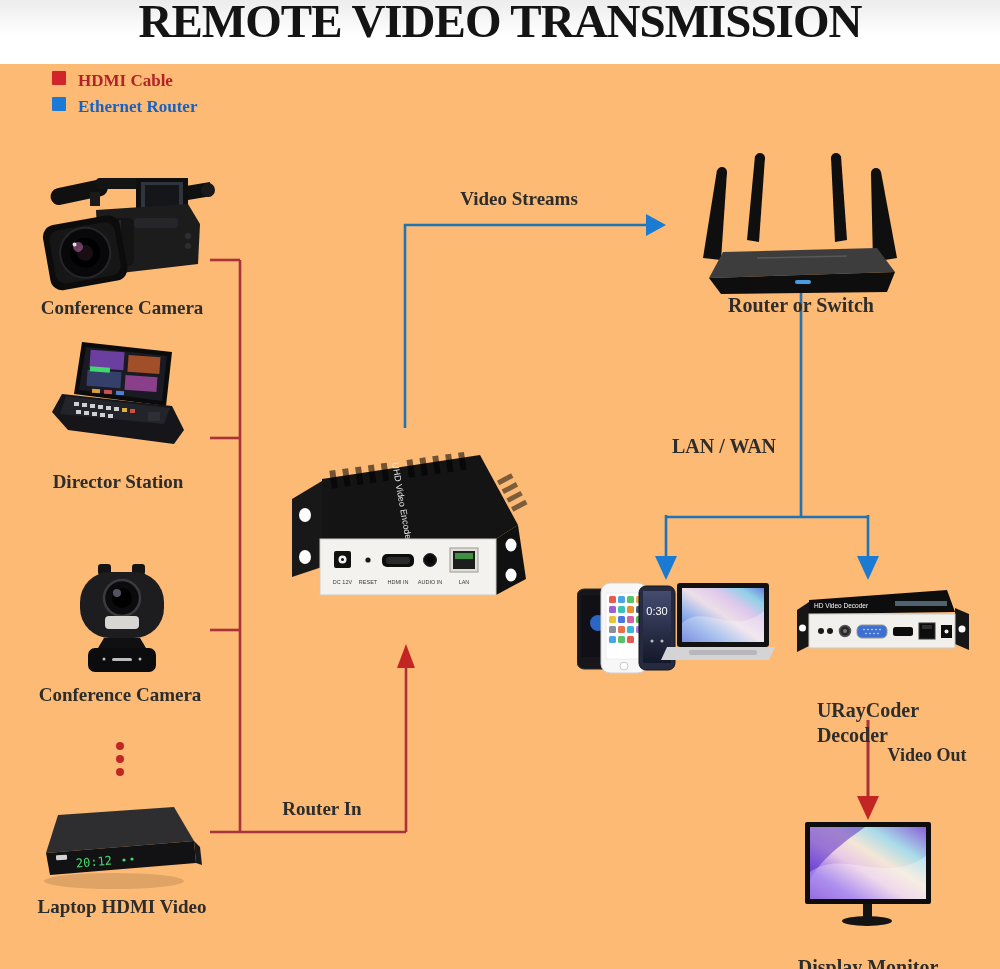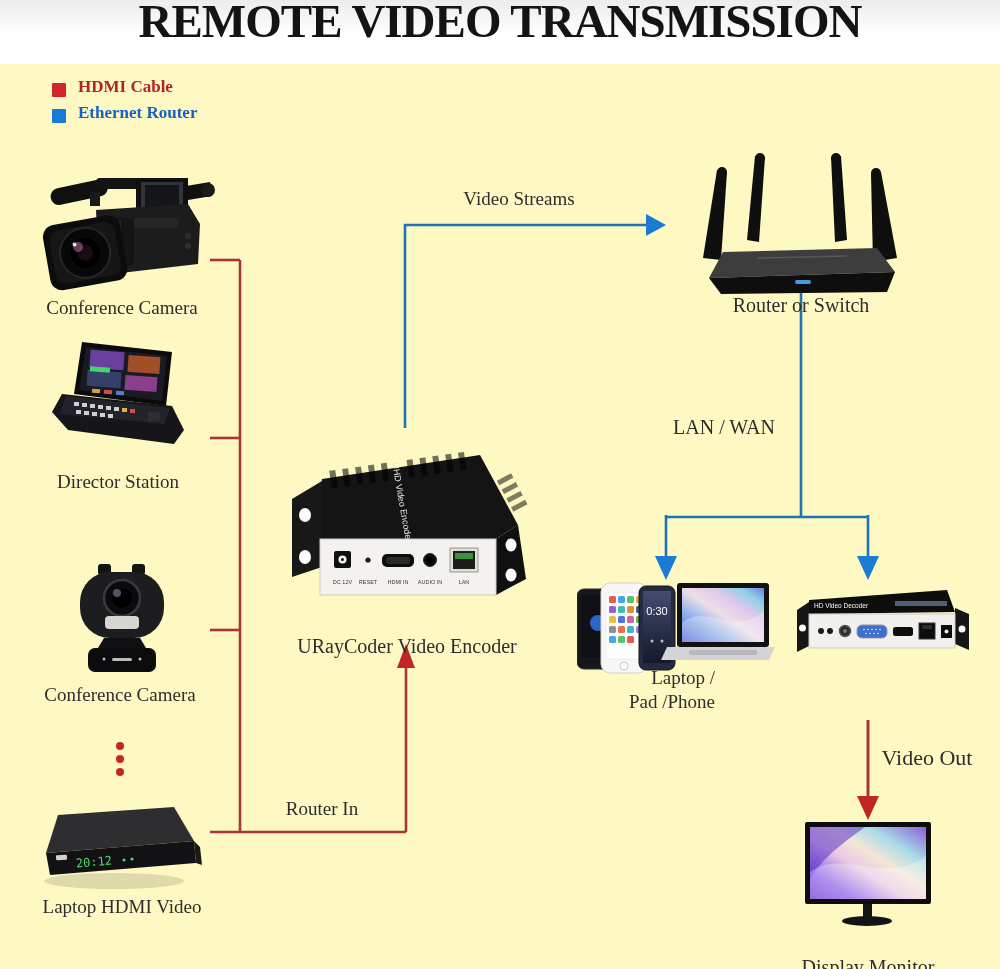--- a/index.html
+++ b/index.html
@@ -1,31 +1,31 @@
 <!DOCTYPE html>
 <html><head>
 <meta charset="utf-8">
 <style>
   html,body{margin:0;padding:0;background:#fff;}
-  #canvas{position:relative;width:1000px;height:969px;background:#fef9c3;overflow:hidden;
+  #canvas{position:relative;width:1000px;height:969px;background:#fdba74;overflow:hidden;
           font-family:"Liberation Serif",serif;}
   .bg-top{position:absolute;left:0;top:0;width:100%;height:64px;
           background:linear-gradient(180deg,#ececec 0%,#ffffff 55%);}
   .title{position:absolute;left:0;top:-6px;width:100%;text-align:center;
          font-size:47px;font-weight:bold;color:#141414;letter-spacing:-1px;white-space:nowrap;}
   .legend{position:absolute;left:52px;top:71px;}
-  .legend-row{display:flex;align-items:flex-end;height:26px;}
+  .legend-row{display:flex;align-items:flex-start;height:26px;}
   .swatch{width:14px;height:14px;margin-right:12px;border-radius:1px;}
   .legend-text{font-size:17px;font-weight:bold;}
   .overlay{position:absolute;left:0;top:0;pointer-events:none;}
   .device{position:absolute;}
-  .lbl{position:absolute;transform:translateX(-50%);font-weight:normal;color:#2d2d2d;
-       font-size:19px;white-space:nowrap;text-align:right;line-height:1.25;}
+  .lbl{position:absolute;transform:translateX(-50%);font-weight:bold;color:#2d2d2d;
+       font-size:19px;white-space:nowrap;text-align:left;line-height:1.25;}
   .lbl-lg{font-size:20px;margin-top:32px;}
-  .lbl-sm{font-size:22px;}
+  .lbl-sm{font-size:18px;}
   .port-label{font-family:"Liberation Sans",sans-serif;}
 </style>
 </head>
 <body>
 
 <div id="canvas">
   <div class="bg-top"></div>
 
   <div class="title">REMOTE VIDEO TRANSMISSION</div>
 
@@ -216,40 +216,39 @@
       <rect x="165" y="108" width="18" height="6" fill="#3f8f3f"></rect>
     </g>
     <g class="port-label" font-size="5.5" fill="#3a3a3a" text-anchor="middle" font-family="Liberation Sans, sans-serif">
       <text x="52.5" y="139">DC 12V</text>
       <text x="78" y="139">RESET</text>
       <text x="108" y="139">HDMI IN</text>
       <text x="140" y="139">AUDIO IN</text>
       <text x="174" y="139">LAN</text>
     </g>
   </svg>
-  <div class="lbl lbl-lg" style="left:407px;top:602px">URayCoder Video Encoder</div>
 
   <svg class="device" style="left:697px;top:142px" width="206" height="152" viewBox="0 0 206 152">
     <g fill="#0f0f0f">
       <polygon points="6,116 20,28 30,30 24,118"></polygon>
         <circle cx="25" cy="30" r="5"></circle>
       <polygon points="50,98 58,14 68,15 62,100"></polygon>
         <circle cx="63" cy="16" r="5"></circle>
       <polygon points="138,100 134,15 144,14 150,98"></polygon>
         <circle cx="139" cy="16" r="5"></circle>
       <polygon points="176,120 174,32 184,30 200,116"></polygon>
         <circle cx="179" cy="31" r="5"></circle>
     </g>
     <polygon points="26,110 180,106 198,130 12,136" fill="#3d3d3d"></polygon>
     <line x1="60" y1="116" x2="150" y2="114" stroke="#585858" stroke-width="1.5"></line>
     <polygon points="12,136 198,130 190,150 24,152" fill="#0e0e0e"></polygon>
     <rect x="98" y="138" width="16" height="4" rx="2" fill="#4a9ae0"></rect>
   </svg>
   <div class="lbl lbl-lg" style="left:801px;top:261px">Router or Switch</div>
-  <div class="lbl lbl-lg" style="left:724px;top:383px">LAN / WAN</div>
+  <div class="lbl lbl-lg" style="left:724px;top:402px">LAN / WAN</div>
   <div class="lbl" style="left:519px;top:187px">Video Streams</div>
 
   <svg class="device" style="left:577px;top:581px" width="200" height="96" viewBox="0 0 200 96">
     <defs>
       <linearGradient id="lapg" x1="0" y1="1" x2="1" y2="0">
         <stop offset="0" stop-color="#4a62d8"></stop>
           <stop offset="0.28" stop-color="#8fb0ea"></stop>
         <stop offset="0.5" stop-color="#ecdfe8"></stop>
           <stop offset="0.68" stop-color="#dfc8ec"></stop>
         <stop offset="0.85" stop-color="#8fd0e8"></stop>
@@ -299,24 +298,20 @@
         <circle cx="85" cy="60" r="1.5" fill="#fff" opacity="0.7"></circle>
     </g>
     <g>
       <rect x="100" y="2" width="92" height="64" rx="3" fill="#111"></rect>
       <rect x="105" y="7" width="82" height="54" fill="url(#lapg)"></rect>
       <path d="M105,42 C128,22 158,56 187,30 L187,61 L105,61 Z" fill="#ffffff" opacity="0.28"></path>
       <polygon points="90,66 198,66 192,79 84,79" fill="#d4d4d6"></polygon>
       <rect x="112" y="69" width="68" height="5" rx="2" fill="#b8b8bc"></rect>
     </g>
   </svg>
-  <div class="lbl" style="left:672px;top:666px">
-    <div>Laptop /</div>
-    <div>Pad /Phone</div>
-  </div>
 
   <svg class="device" style="left:797px;top:584px" width="172" height="86" viewBox="0 0 172 86">
     <polygon points="0,26 12,18 12,62 0,68" fill="#161616"></polygon>
     <circle cx="5.5" cy="44" r="3.5" fill="#fdfdfd"></circle>
     <polygon points="158,24 172,30 172,66 158,60" fill="#161616"></polygon>
     <circle cx="165" cy="45" r="3.5" fill="#fdfdfd"></circle>
     <polygon points="12,16 150,6 158,28 12,30" fill="#0d0d0d"></polygon>
     <text x="17" y="24" font-size="6.5" fill="#fafafa" font-family="Liberation Sans, sans-serif">HD Video Decoder</text>
     <rect x="98" y="17" width="52" height="5" fill="#8fb8d8" opacity="0.5"></rect>
     <rect x="12" y="30" width="146" height="34" fill="#f2f0ec" stroke="#ccc9c2"></rect>
@@ -343,20 +338,24 @@
     <rect x="96" y="43" width="20" height="9" rx="2.5" fill="#0d0d0d"></rect>
     <g>
       <rect x="122" y="39" width="16" height="16" fill="#0d0d0d" stroke="#3a3a3a"></rect>
       <rect x="125" y="41" width="10" height="4" fill="#2e2e2e"></rect>
     </g>
     <g>
       <rect x="144" y="41" width="11" height="13" fill="#0d0d0d"></rect>
       <circle cx="149.5" cy="47.5" r="2" fill="#f2f0ec"></circle>
     </g>
   </svg>
+  <div class="lbl lbl-lg" style="left:868px;top:666px">
+    <div>URayCoder</div>
+    <div>Decoder</div>
+  </div>
   <div class="lbl lbl-sm" style="left:927px;top:744px">Video Out</div>
   <div class="lbl" style="left:322px;top:797px">Router In</div>
 
   <svg class="device" style="left:803px;top:820px" width="132" height="110" viewBox="0 0 132 110">
     <defs>
       <linearGradient id="mong" x1="0" y1="1" x2="1" y2="0">
         <stop offset="0" stop-color="#6a2fd0"></stop>
           <stop offset="0.2" stop-color="#8a5fe8"></stop>
         <stop offset="0.42" stop-color="#e8c8e4"></stop>
           <stop offset="0.58" stop-color="#f4e6d6"></stop>

